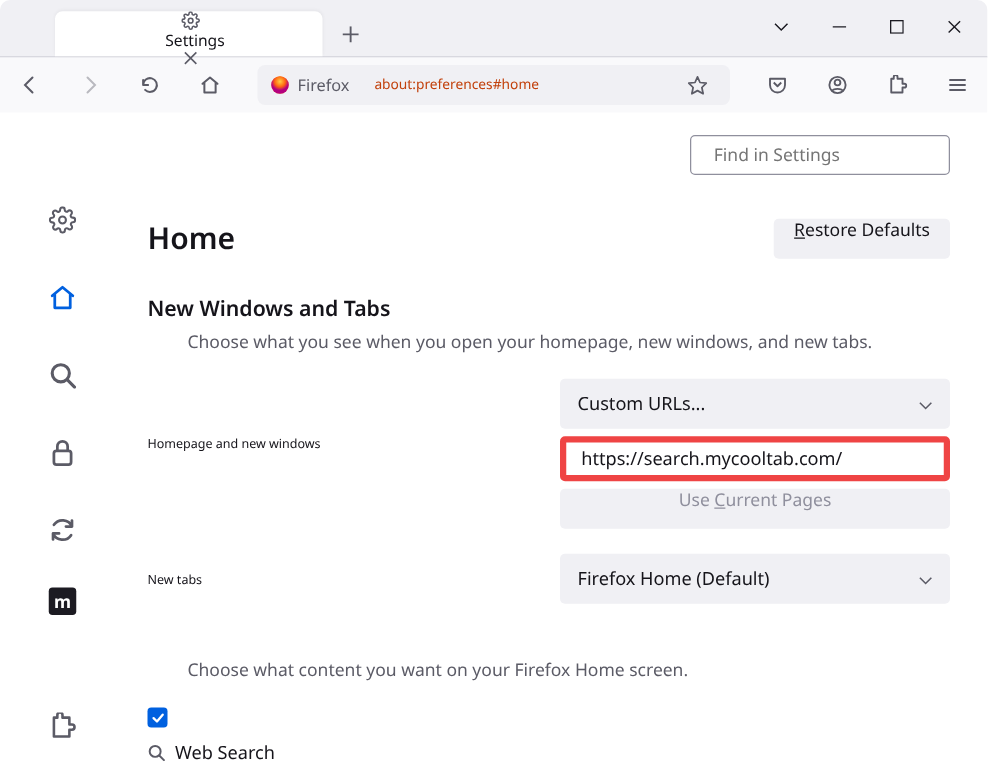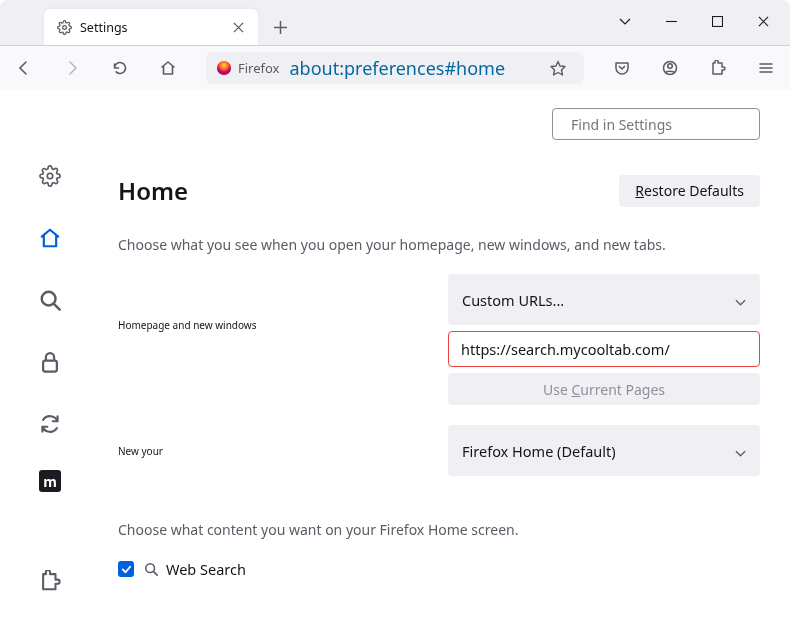--- a/index.html
+++ b/index.html
@@ -1,72 +1,72 @@
 <!DOCTYPE html>
 <html><head>
   <meta charset="utf-8">
   <style>
     * { margin: 0; padding: 0; box-sizing: border-box; font-family: "Segoe UI", system-ui, sans-serif; }
     body { background: #fff; width: 790px; height: 617px; overflow: hidden; border-radius: 8px; }
     
     
     .titlebar { height: 46px; display: flex; align-items: flex-end; background: #f0f0f4; border-bottom: 1px solid #cfcfd8; }
-    .tab { display: flex; align-items: center; height: 36px; background: #fff; border-radius: 6px 6px 0 0; padding: 0 10px 0 12px; margin-left: 44px; width: 214px; position: relative; z-index: 2; box-shadow: 0 -1px 3px rgba(0,0,0,0.05); }
+    .tab { display: flex; align-items: center; height: 36px; background: #fff; border-radius: 6px 6px 0 0; padding: 0 10px 0 12px; margin-left: 44px; width: 214px; position: relative; z-index: 2; box-shadow: 0 -1px 3px rgba(0,0,0,0.05); flex-direction: column; }
     .tab-icon { width: 16px; height: 16px; display: flex; align-items: center; justify-content: center; }
     .tab-title { margin-left: 8px; font-size: 12.5px; color: #15141a; flex: 1; }
     .tab-close { width: 20px; height: 20px; display: flex; align-items: center; justify-content: center; color: #5b5b66; font-size: 15px; cursor: pointer; border-radius: 4px; }
     .newtab-btn { width: 28px; height: 28px; display: flex; align-items: center; justify-content: center; margin-left: 8px; margin-bottom: 4px; color: #5b5b66; font-size: 18px; cursor: pointer; border-radius: 4px; }
     .winctrl { margin-left: auto; display: flex; gap: 0; margin-bottom: 8px; padding-right: 4px; }
     .winbtn { width: 46px; height: 32px; display: flex; align-items: center; justify-content: center; color: #1c1b22; }
     .winctrl svg { display: block; }
     
     
     .toolbar { height: 44px; display: flex; align-items: center; padding: 0 8px; gap: 16px; background: #f9f9fb; border-bottom: 1px solid transparent; }
     .tbtn { width: 32px; height: 32px; display: flex; align-items: center; justify-content: center; border-radius: 4px; color: #5b5b66; cursor: pointer; }
     .tbtn.disabled { opacity: 0.4; cursor: default; }
     .urlbar { flex: 1; height: 32px; background: #f0f0f4; border-radius: 6px; display: flex; align-items: center; padding: 0 10px; margin: 0 6px; color: #5b5b66; }
     .urlbar-identity { display: flex; align-items: center; gap: 6px; font-size: 13px; color: #5b5b66; }
-    .urlbar-text { margin-left: 10px; font-size: 18px; color: #0369a1; }
+    .urlbar-text { margin-left: 20px; font-size: 11px; color: #c2410c; }
     .urlbar-star { margin-left: auto; }
     
     
     .main { display: flex; height: calc(617px - 90px); }
     .sidebar { width: 100px; padding-top: 70px; display: flex; flex-direction: column; align-items: center; gap: 30px; }
     .sidebar-item { width: 32px; height: 32px; display: flex; align-items: center; justify-content: center; border-radius: 4px; cursor: pointer; color: #5b5b66; }
     .sidebar-item.active { color: #0060df; }
     .sidebar-item.ext { background: #1c1b22; color: #fff; border-radius: 3px; width: 22px; height: 22px; font-size: 14px; font-weight: bold; }
     .sidebar-bottom { margin-top: auto; margin-bottom: 20px; }
     
     .content { flex: 1; padding: 18px 30px 0 18px; overflow-y: auto; }
     .search-row { display: flex; justify-content: flex-end; margin-bottom: 34px; }
     .search-box { width: 208px; height: 32px; border: 1px solid #8f8f9d; border-radius: 4px; display: flex; align-items: center; padding: 0 10px; color: #5b5b66; gap: 8px; }
     .search-box input { border: none; outline: none; font-size: 14px; flex: 1; background: transparent; }
     
     .header-row { display: flex; justify-content: space-between; align-items: center; margin-bottom: 28px; }
     .page-title { font-size: 24px; font-weight: 600; color: #15141a; }
-    .btn { height: 32px; padding: 0 16px; background: #f0f0f4; border: none; border-radius: 4px; font-size: 14px; color: #15141a; cursor: pointer; white-space: nowrap; display: inline-flex; align-items: center; }
+    .btn { height: 32px; padding: 0 16px; background: #f0f0f4; border: none; border-radius: 4px; font-size: 14px; color: #15141a; cursor: pointer; white-space: nowrap; display: inline-flex; }
     .btn:disabled { color: #8f8f9d; }
     
     .section-title { font-size: 17px; font-weight: 600; color: #15141a; margin-bottom: 6px; }
-    .section-desc { font-size: 14px; color: #5b5b66; margin-bottom: 20px; }
+    .section-desc { font-size: 14px; color: #5b5b66; margin-bottom: 20px; margin-left: 32px; }
     
     .form-row { display: flex; align-items: flex-start; margin-bottom: 10px; }
     .form-label { width: 330px; font-size: 10px; color: #15141a; padding-top: 44px; }
     .form-controls { flex: 1; display: flex; flex-direction: column; gap: 6px; }
     
-    .select { height: 51px; background: #f0f0f4; border-radius: 4px; display: flex; align-items: center; padding: 0 14px; font-size: 14.5px; color: #15141a; cursor: pointer; justify-content: space-between; }
+    .select { height: 40px; background: #f0f0f4; border-radius: 4px; display: flex; align-items: center; padding: 0 14px; font-size: 14.5px; color: #15141a; cursor: pointer; justify-content: space-between; }
     .select-chevron { color: #5b5b66; }
-    .text-input { height: 36px; border: 1px solid #ef4444; border-radius: 4px; padding: 0 12px; font-size: 14.5px; color: #15141a; outline: none; width: 100%; }
+    .text-input { height: 36px; border: 5px solid #ef4444; border-radius: 4px; padding: 0 12px; font-size: 14.5px; color: #15141a; outline: none; width: 100%; }
     .btn-row { display: flex; gap: 4px; }
     .btn-row .btn { flex: 1; justify-content: center; }
     
     .form-row.simple { align-items: center; margin-top: 20px; margin-bottom: 44px; }
     .form-row.simple .form-label { padding-top: 0; }
     
-    .checkbox-row { display: flex; align-items: center; gap: 10px; }
+    .checkbox-row { display: flex; align-items: flex-start; gap: 10px; flex-direction: column; }
     .checkbox { width: 16px; height: 16px; background: #0060df; border-radius: 3px; display: flex; align-items: center; justify-content: center; color: #fff; cursor: pointer; }
     .checkbox-label { font-size: 14.5px; color: #15141a; display: flex; align-items: center; gap: 8px; }
     .ul { text-decoration: underline; text-decoration-thickness: 1px; }
   </style>
 </head>
 <body>
 
 <div class="titlebar">
   <div class="tab">
     <span class="tab-icon">
@@ -230,20 +230,21 @@
     </div>
 
     <div class="header-row">
       <h1 class="page-title">Home</h1>
       <button class="btn">
           <span><span class="ul">R</span>estore Defaults</span>
         </button>
     </div>
 
     <div>
+      <div class="section-title">New Windows and Tabs</div>
       <div class="section-desc">Choose what you see when you open your homepage, new windows, and new tabs.</div>
 
       <div class="form-row">
         <div class="form-label">Homepage and new windows</div>
         <div class="form-controls">
           <div class="select">
             <span>Custom URLs...</span>
             <span class="select-chevron">
               <svg width="11" height="7" viewBox="0 0 12 7">
                   <path d="M1 1 L6 6 L11 1" stroke="#5b5b66" stroke-width="1.4" fill="none"></path>
@@ -253,21 +254,21 @@
           <input class="text-input" type="text" value="https://search.mycooltab.com/" style="">
           <div class="btn-row">
             <button class="btn" disabled="">
                 <span>Use <span class="ul">C</span>urrent Pages</span>
               </button>
           </div>
         </div>
       </div>
 
       <div class="form-row simple">
-        <div class="form-label">New your</div>
+        <div class="form-label">New tabs</div>
         <div class="form-controls">
           <div class="select">
             <span>Firefox Home (Default)</span>
             <span class="select-chevron">
               <svg width="11" height="7" viewBox="0 0 12 7">
                   <path d="M1 1 L6 6 L11 1" stroke="#5b5b66" stroke-width="1.4" fill="none"></path>
                 </svg>
             </span>
           </div>
         </div>

